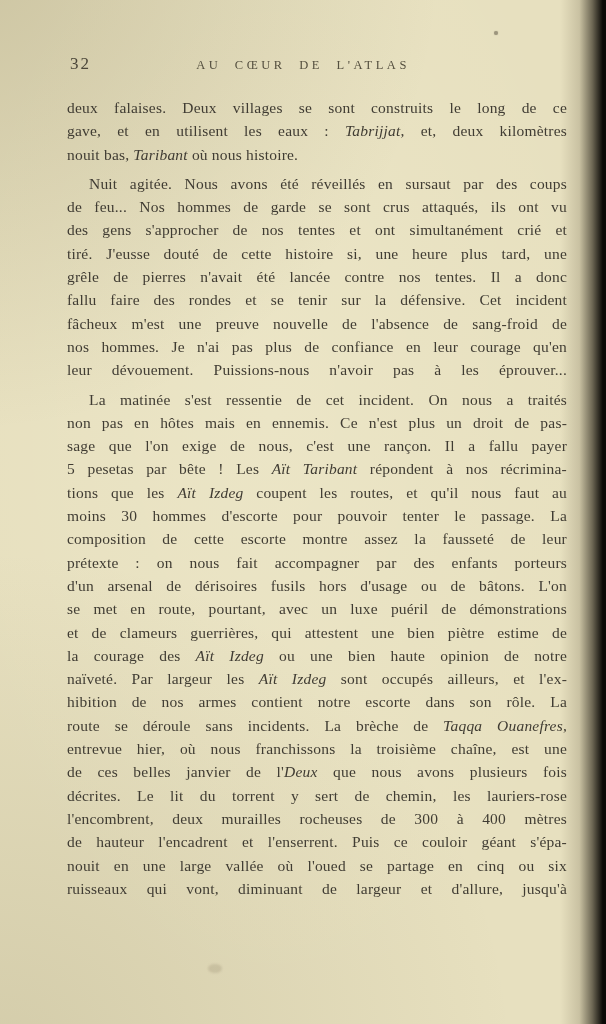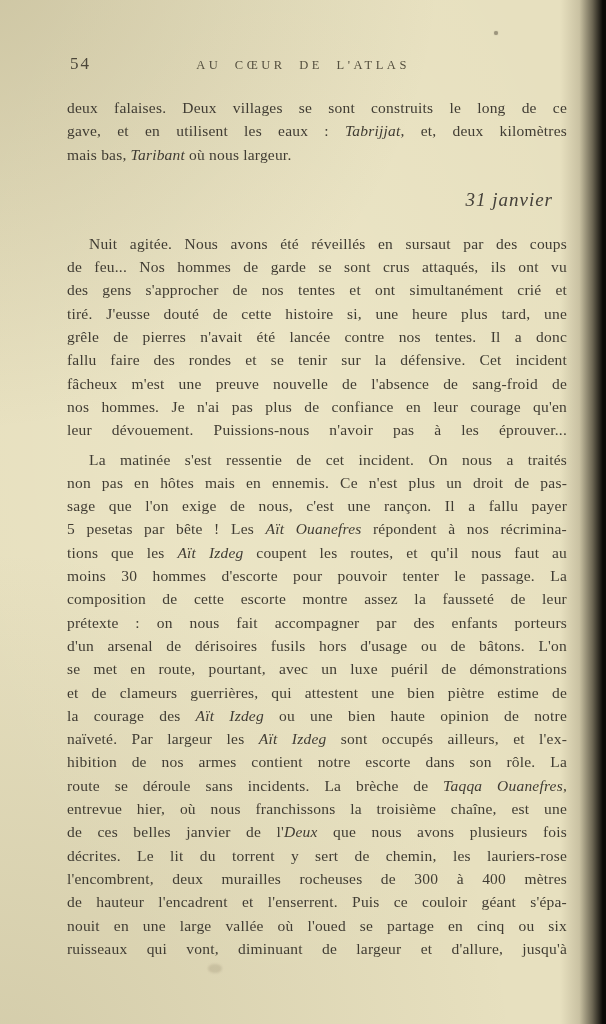--- a/index.html
+++ b/index.html
@@ -84,46 +84,45 @@
     line-height:24px;
     margin:22px 0 20px 0;
     color:#45413a;
     letter-spacing:1px;
   }
 </style>
 </head>
 <body>
 
 <div class="page">
-  <div class="page-number">54</div>
+  <div class="page-number">32</div>
   <div class="running-title">AU CŒUR DE L'ATLAS</div>
 
   <div class="content">
       <div class="para">
         <div class="line"><span>deux falaises. Deux villages se sont construits le long de ce</span></div>
         <div class="line"><span>gave, et en utilisent les eaux : </span><i>Tabrijjat</i><span>, et, deux kilomètres</span></div>
-        <div class="line short"><span>mais bas, </span><i>Taribant</i><span> où nous largeur.</span></div>
+        <div class="line short"><span>nouit bas, </span><i>Taribant</i><span> où nous histoire.</span></div>
       </div>
-      <div class="date-heading">31 janvier</div>
       <div class="para">
         <div class="line indent"><span>Nuit agitée. Nous avons été réveillés en sursaut par des coups</span></div>
         <div class="line"><span>de feu... Nos hommes de garde se sont crus attaqués, ils ont vu</span></div>
         <div class="line"><span>des gens s'approcher de nos tentes et ont simultanément crié et</span></div>
         <div class="line"><span>tiré. J'eusse douté de cette histoire si, une heure plus tard, une</span></div>
         <div class="line"><span>grêle de pierres n'avait été lancée contre nos tentes. Il a donc</span></div>
         <div class="line"><span>fallu faire des rondes et se tenir sur la défensive. Cet incident</span></div>
         <div class="line"><span>fâcheux m'est une preuve nouvelle de l'absence de sang-froid de</span></div>
         <div class="line"><span>nos hommes. Je n'ai pas plus de confiance en leur courage qu'en</span></div>
         <div class="line"><span>leur dévouement. Puissions-nous n'avoir pas à les éprouver...</span></div>
       </div>
       <div class="para">
         <div class="line indent"><span>La matinée s'est ressentie de cet incident. On nous a traités</span></div>
         <div class="line"><span>non pas en hôtes mais en ennemis. Ce n'est plus un droit de pas-</span></div>
         <div class="line"><span>sage que l'on exige de nous, c'est une rançon. Il a fallu payer</span></div>
-        <div class="line"><span>5 pesetas par bête ! Les </span><i>Aït Ouanefres</i><span> répondent à nos récrimina-</span></div>
+        <div class="line"><span>5 pesetas par bête ! Les </span><i>Aït Taribant</i><span> répondent à nos récrimina-</span></div>
         <div class="line"><span>tions que les </span><i>Aït Izdeg</i><span> coupent les routes, et qu'il nous faut au</span></div>
         <div class="line"><span>moins 30 hommes d'escorte pour pouvoir tenter le passage. La</span></div>
         <div class="line"><span>composition de cette escorte montre assez la fausseté de leur</span></div>
         <div class="line"><span>prétexte : on nous fait accompagner par des enfants porteurs</span></div>
         <div class="line"><span>d'un arsenal de dérisoires fusils hors d'usage ou de bâtons. L'on</span></div>
         <div class="line"><span>se met en route, pourtant, avec un luxe puéril de démonstrations</span></div>
         <div class="line"><span>et de clameurs guerrières, qui attestent une bien piètre estime de</span></div>
         <div class="line"><span>la courage des </span><i>Aït Izdeg</i><span> ou une bien haute opinion de notre</span></div>
         <div class="line"><span>naïveté. Par largeur les </span><i>Aït Izdeg</i><span> sont occupés ailleurs, et l'ex-</span></div>
         <div class="line"><span>hibition de nos armes contient notre escorte dans son rôle. La</span></div>

